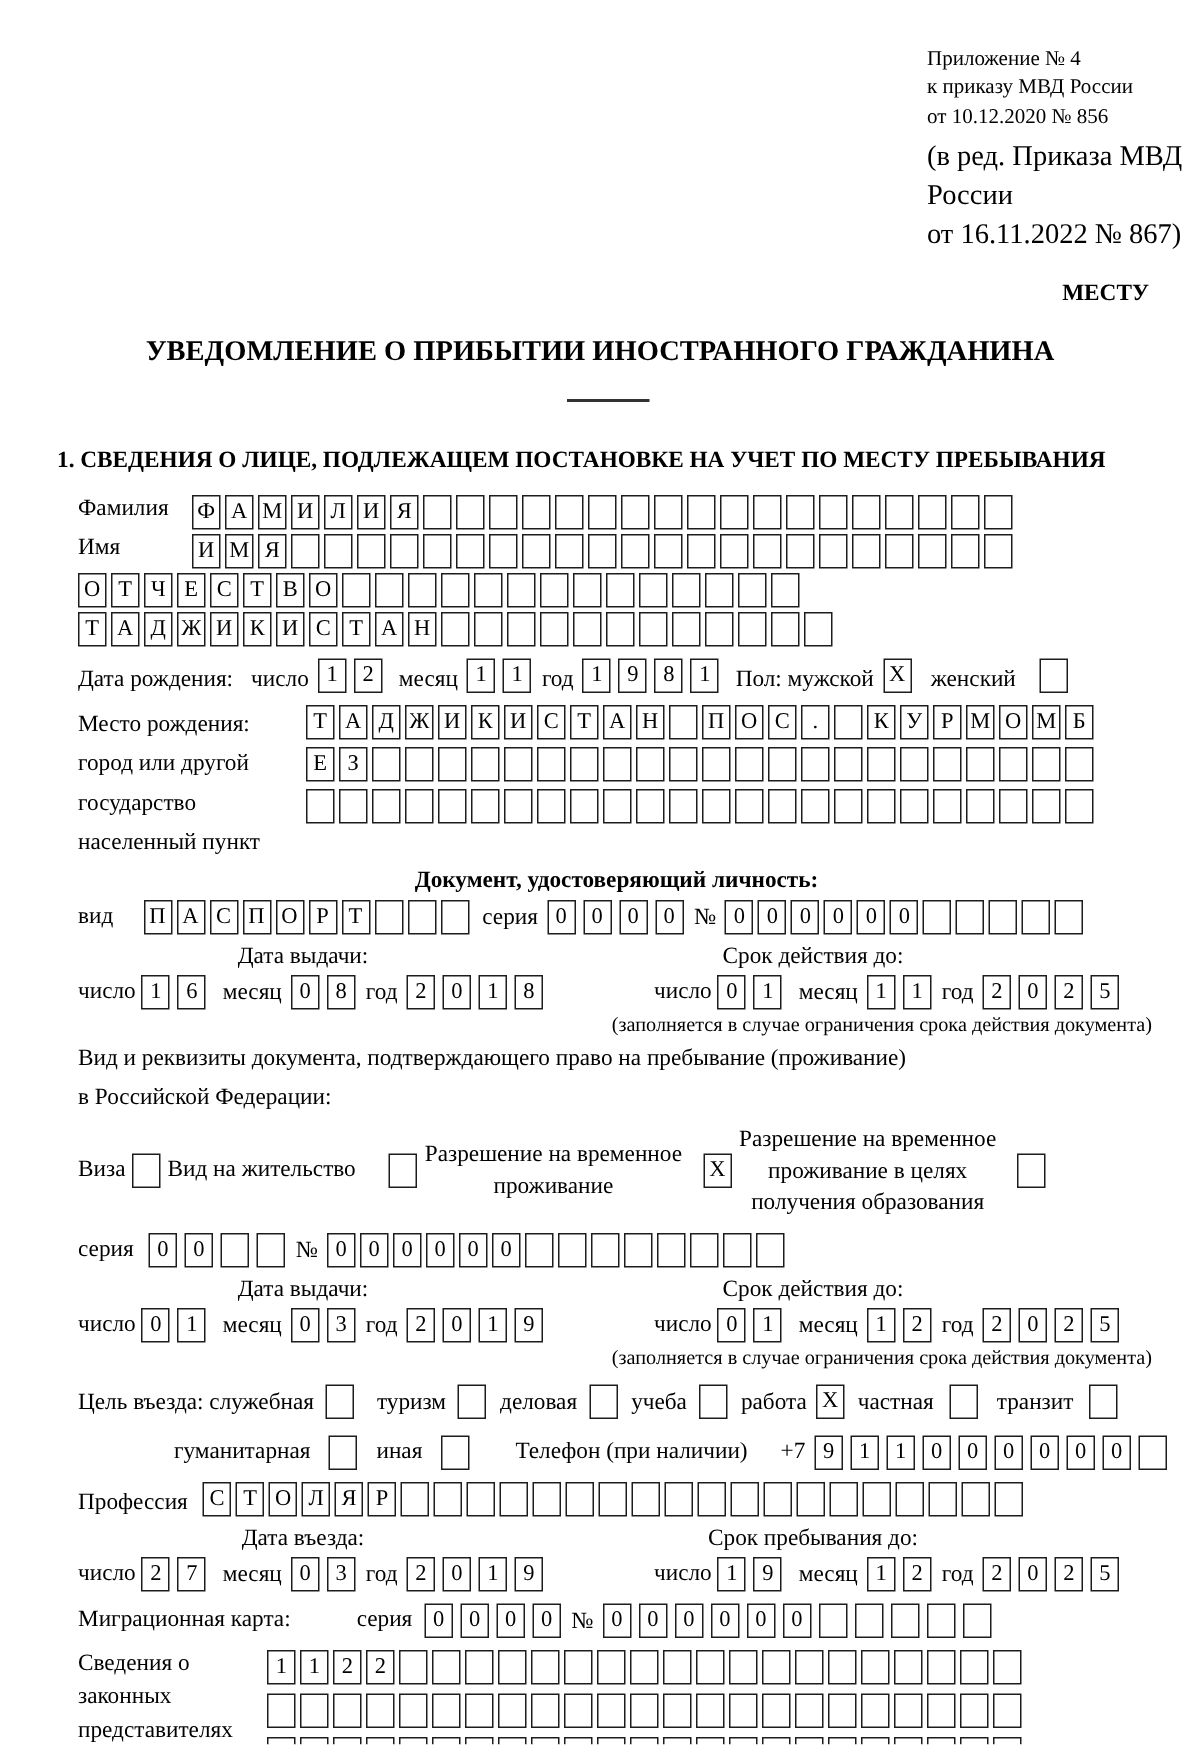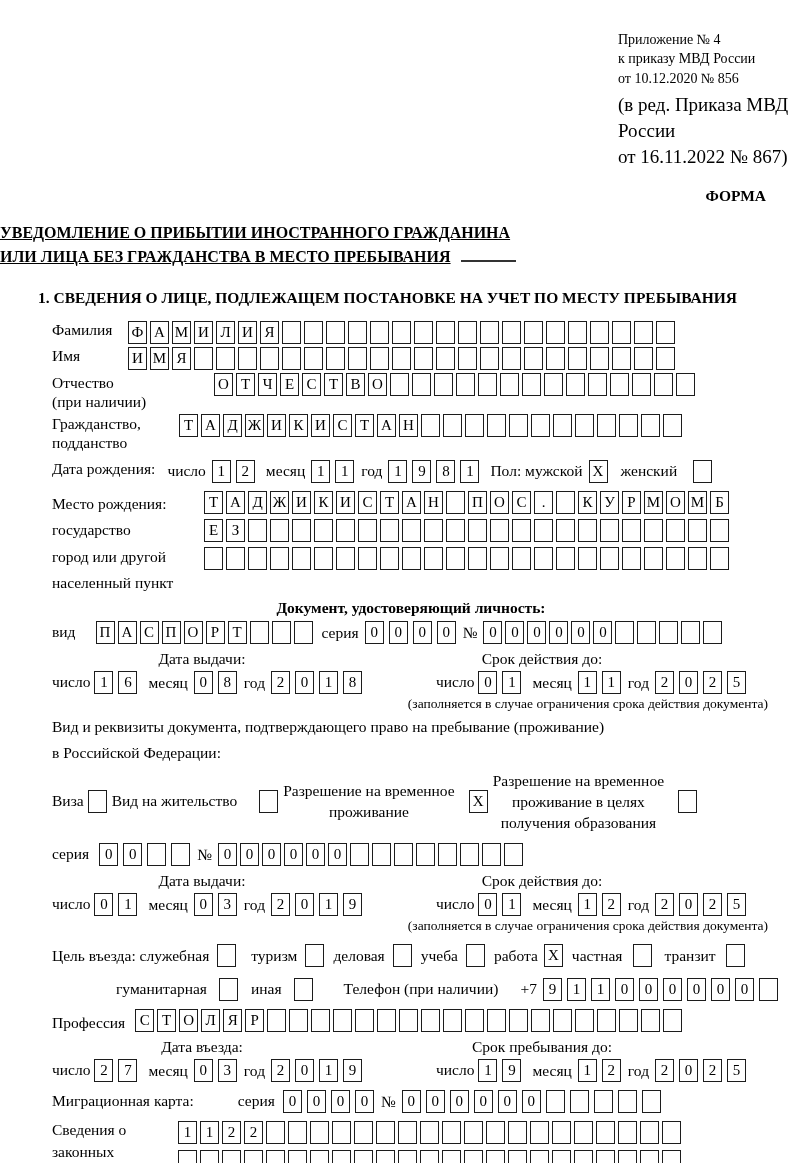--- a/index.html
+++ b/index.html
@@ -4,21 +4,21 @@
 <style>
   * { box-sizing: border-box; }
   html,body { margin:0; padding:0; background:#fff; }
   body { font-family:"Liberation Serif","DejaVu Serif",serif; color:#000; }
   .page { position:relative; width:800px; height:1163px; overflow:hidden; background:#fff; }
 
   .ref { margin:30px 0 0 618px; font-size:14px; line-height:1.38; }
   .ref-sub { margin-top:4px; font-size:19px; line-height:1.38; }
   .forma { margin:16px 34px 0 0; text-align:right; font-weight:bold; font-size:15.5px; }
 
-  .title { margin-top:16px; text-align:left; font-weight:bold; font-size:16px; line-height:1.5;text-decoration:underline; }
+  .title { margin-top:16px; text-align:center; font-weight:bold; font-size:19px; line-height:1.5; }
   .blank-line { display:inline-block; width:55px; border-bottom:2px solid #333; height:14px; margin-left:10px; }
 
   .sec1 { margin:20px 0 0 38px; font-weight:bold; font-size:15.5px; }
 
   .content { margin:14px 0 0 52px; font-size:15.5px; }
 
   .cell { display:inline-flex; align-items:center; justify-content:center;
           width:19px; height:23px; border:1.6px solid #1c1c1c; margin-right:3px;
           font-size:15px; line-height:1; flex:0 0 auto; }
   .cells { display:inline-flex; flex-wrap:nowrap; }
@@ -65,25 +65,25 @@
   <div class="ref">
     <div>Приложение № 4</div>
     <div>к приказу МВД России</div>
     <div>от 10.12.2020 № 856</div>
     <div class="ref-sub">
       <div>(в ред. Приказа МВД России</div>
       <div>от 16.11.2022 № 867)</div>
     </div>
   </div>
 
-  <div class="forma">ФОРМА</div>
+  <div class="forma">МЕСТУ</div>
 
   <div class="title">
     <div>УВЕДОМЛЕНИЕ О ПРИБЫТИИ ИНОСТРАННОГО ГРАЖДАНИНА</div>
-    <div><span>ИЛИ ЛИЦА БЕЗ ГРАЖДАНСТВА В МЕСТО ПРЕБЫВАНИЯ</span><span class="blank-line"></span></div>
+    <div><span class="blank-line"></span></div>
   </div>
 
   <div class="sec1">1. СВЕДЕНИЯ О ЛИЦЕ, ПОДЛЕЖАЩЕМ ПОСТАНОВКЕ НА УЧЕТ ПО МЕСТУ ПРЕБЫВАНИЯ</div>
 
   <div class="content">
 
     <div class="row">
       <span class="lbl lblcol-surname">Фамилия</span>
       <span class="cells">
           <span class="cell">Ф</span>
@@ -139,24 +139,20 @@
           <span class="cell"></span>
           <span class="cell"></span>
           <span class="cell"></span>
           <span class="cell"></span>
           <span class="cell"></span>
           <span class="cell"></span>
         </span>
     </div>
 
     <div class="row">
-      <span class="lbl lblcol-patro">
-        <span>Отчество</span><br>
-        <span>(при наличии)</span>
-      </span>
       <span class="cells">
           <span class="cell">О</span>
           <span class="cell">Т</span>
           <span class="cell">Ч</span>
           <span class="cell">Е</span>
           <span class="cell">С</span>
           <span class="cell">Т</span>
           <span class="cell">В</span>
           <span class="cell">О</span>
           <span class="cell"></span>
@@ -170,24 +166,20 @@
           <span class="cell"></span>
           <span class="cell"></span>
           <span class="cell"></span>
           <span class="cell"></span>
           <span class="cell"></span>
           <span class="cell"></span>
         </span>
     </div>
 
     <div class="row">
-      <span class="lbl lblcol-citiz">
-        <span>Гражданство,</span><br>
-        <span>подданство</span>
-      </span>
       <span class="cells">
           <span class="cell">Т</span>
           <span class="cell">А</span>
           <span class="cell">Д</span>
           <span class="cell">Ж</span>
           <span class="cell">И</span>
           <span class="cell">К</span>
           <span class="cell">И</span>
           <span class="cell">С</span>
           <span class="cell">Т</span>
@@ -201,21 +193,21 @@
           <span class="cell"></span>
           <span class="cell"></span>
           <span class="cell"></span>
           <span class="cell"></span>
           <span class="cell"></span>
           <span class="cell"></span>
           <span class="cell"></span>
         </span>
     </div>
 
-    <div class="row" style="margin-top:8px; align-items:flex-start;">
+    <div class="row" style="margin-top:8px; align-items:flex-end;">
       <span class="lbl">Дата рождения:</span>
       <span class="inline-lbl" style="margin-left:12px;">число</span>
       <span class="cells date-cells">
           <span class="cell">1</span>
           <span class="cell">2</span>
         </span>
       <span class="inline-lbl gap6">месяц</span>
       <span class="cells date-cells">
           <span class="cell">1</span>
           <span class="cell">1</span>
@@ -233,22 +225,22 @@
         </span>
       <span class="inline-lbl gap10">женский</span>
       <span class="cells gap10">
           <span class="cell"></span>
         </span>
     </div>
 
     <div class="mb-block">
       <div class="mb-labels">
         <div>Место рождения:</div>
+        <div>город или другой</div>
         <div>государство</div>
-        <div>город или другой</div>
         <div>населенный пункт</div>
       </div>
       <div class="mb-rows">
         <div class="cells">
             <span class="cell">Т</span>
             <span class="cell">А</span>
             <span class="cell">Д</span>
             <span class="cell">Ж</span>
             <span class="cell">И</span>
             <span class="cell">К</span>

